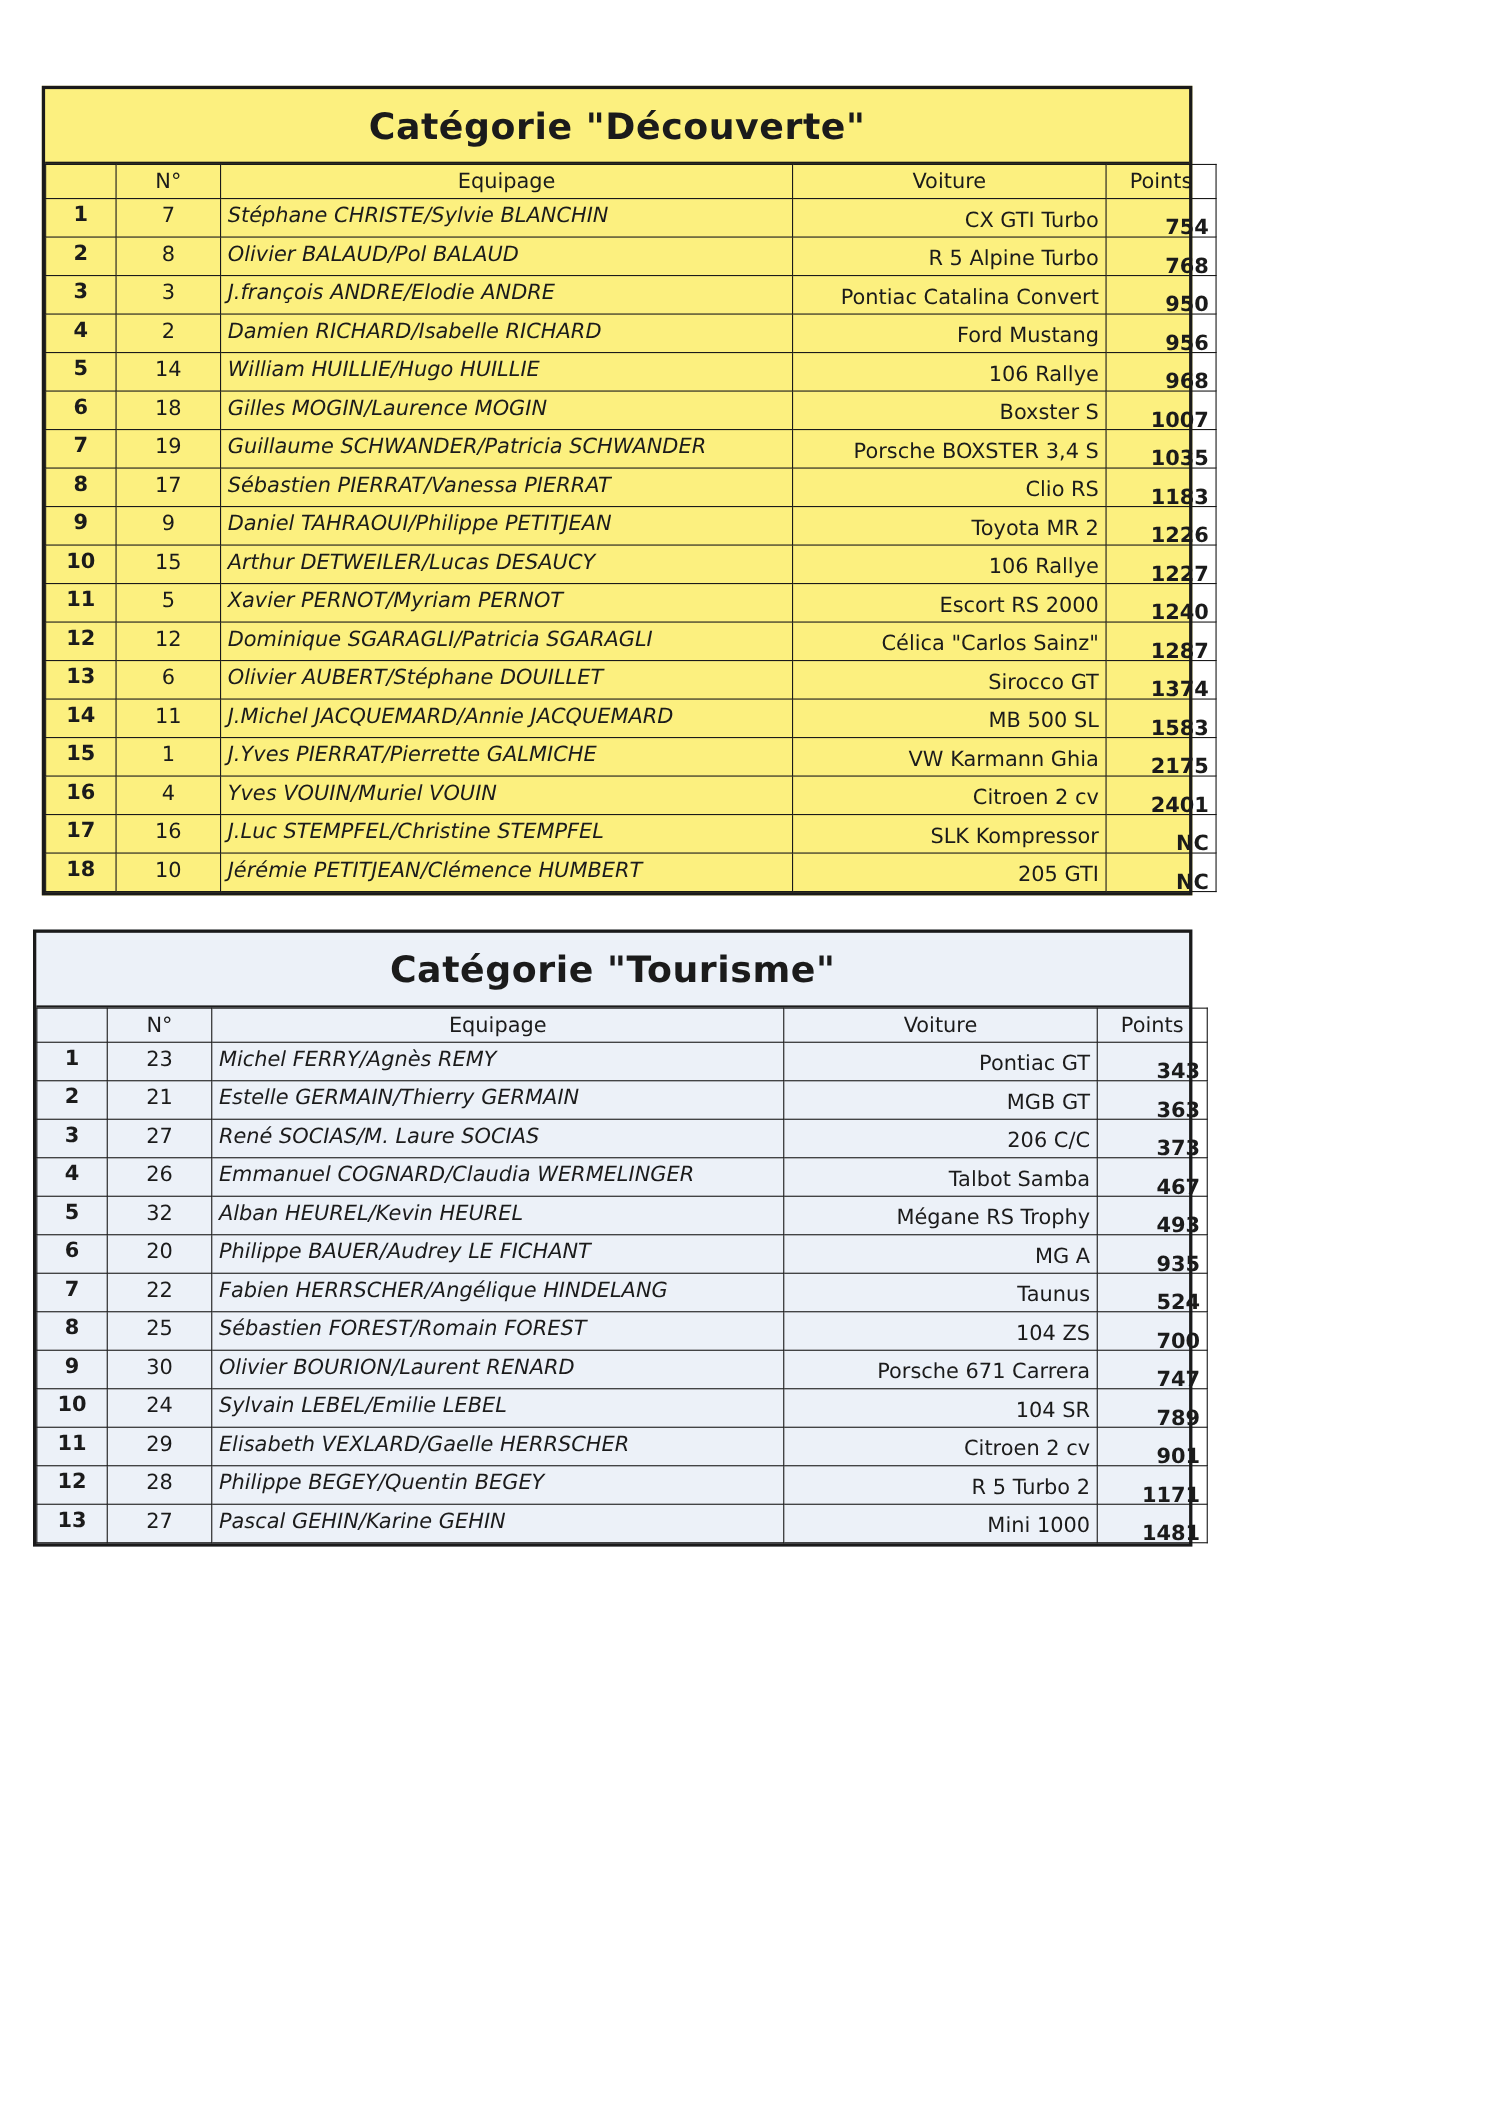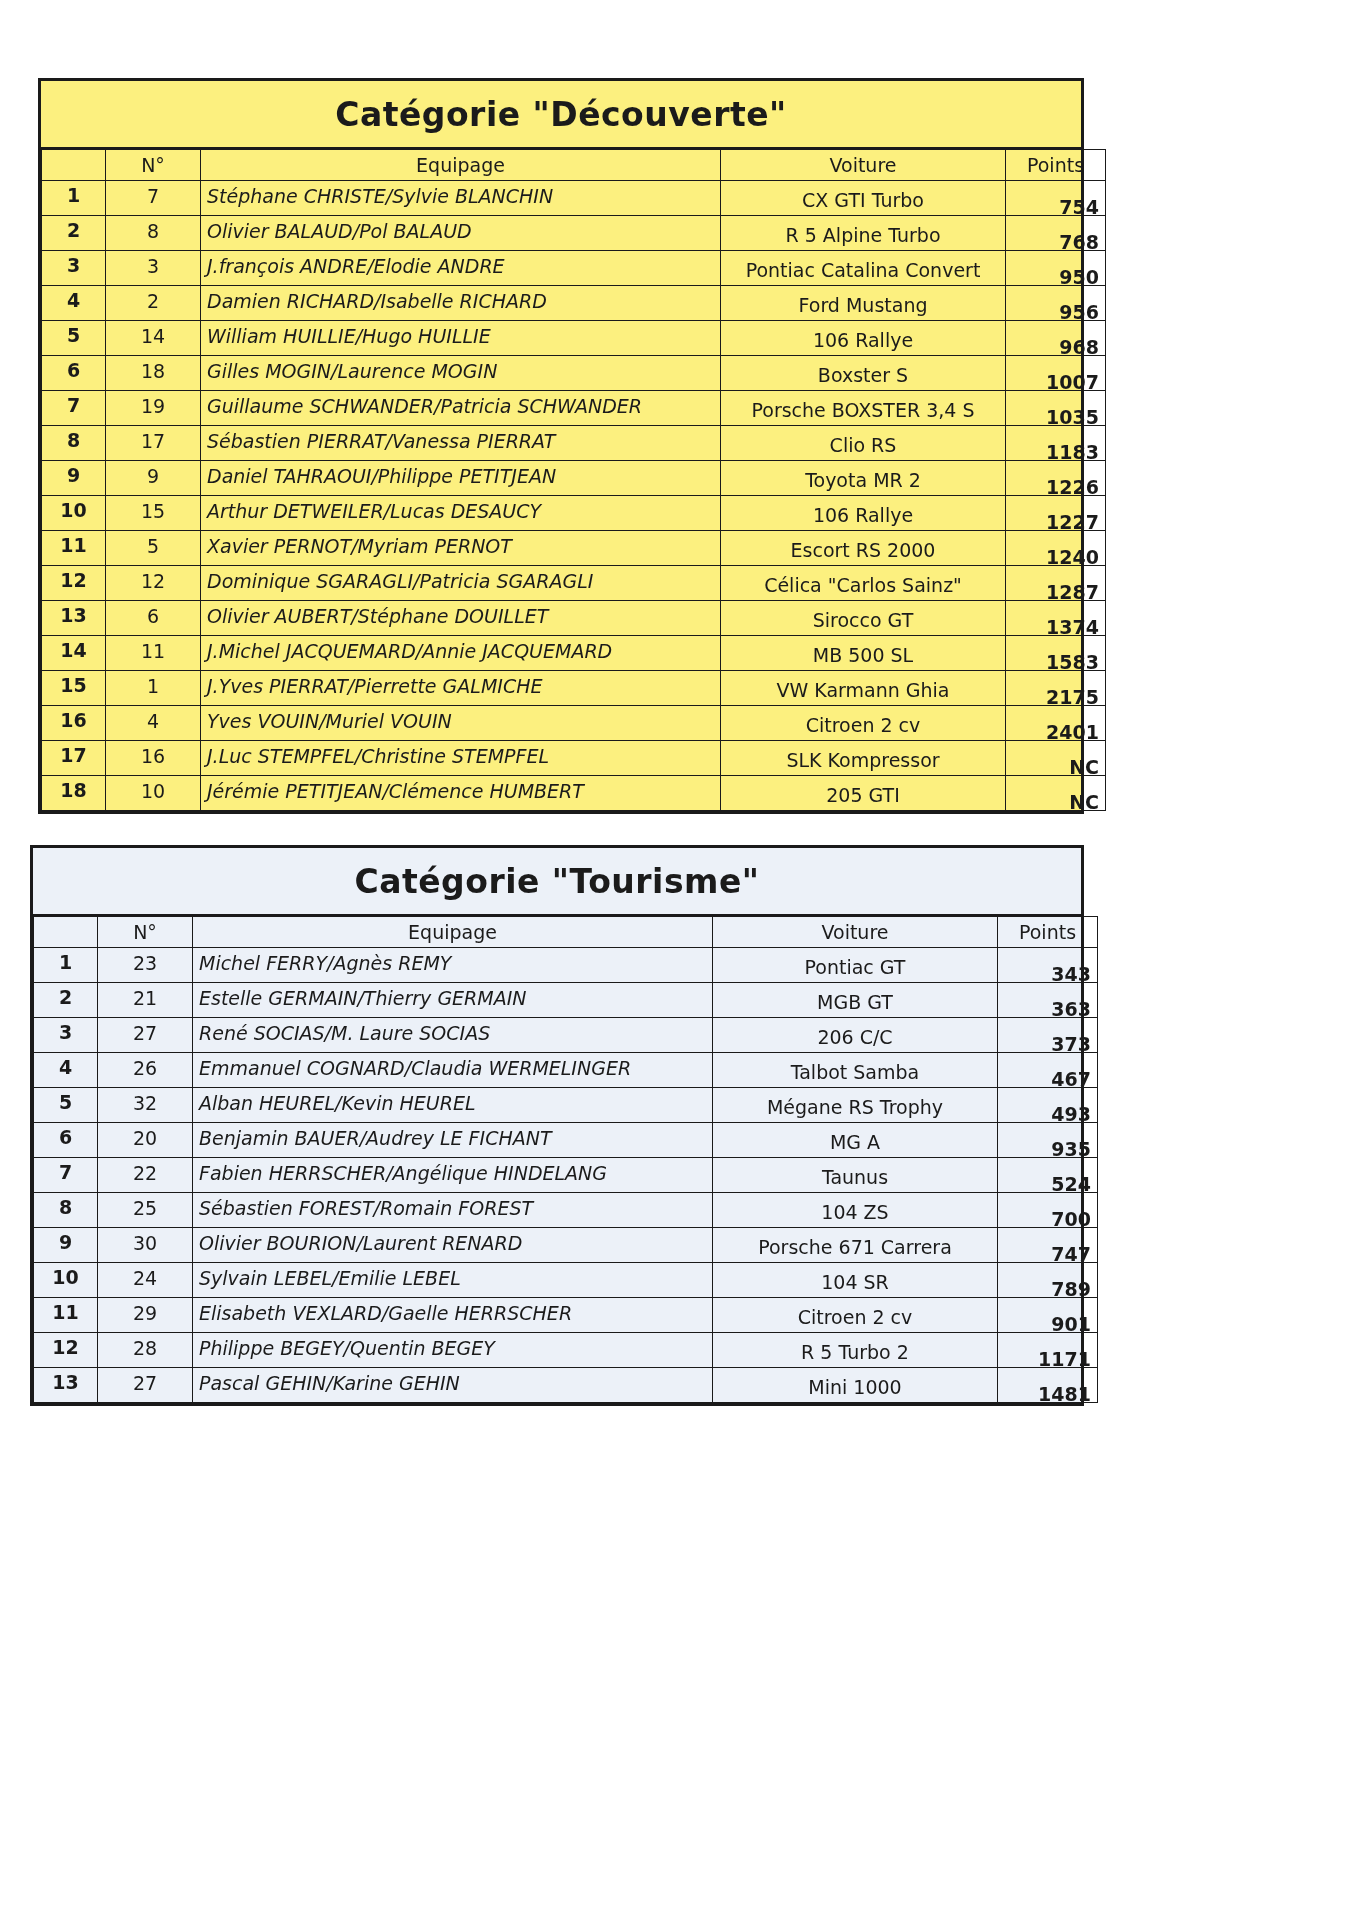--- a/index.html
+++ b/index.html
@@ -91,21 +91,21 @@
   td.num {
     text-align: center;
     font-size: 20px;
   }
   td.crew {
     text-align: left;
     padding-left: 12px;
     font-size: 20px;
   }
   td.car {
-    text-align: center;
+    text-align: right;
     padding-left: 8px;
     font-size: 19px;
   }
   td.pts {
     text-align: right;
     padding-right: 12px;
     font-weight: bold;
     font-size: 20px;
   }
   th.head-blank { border-left: none; border-top: none; }
@@ -560,21 +560,21 @@
             </td>
           </tr>
         <tr>
             <td class="pos">
               <span class="pos-inner">6</span>
             </td>
             <td class="num">
               <span class="num-inner">20</span>
             </td>
             <td class="crew">
-              <span class="crew-inner">Benjamin BAUER/Audrey LE FICHANT</span>
+              <span class="crew-inner">Philippe BAUER/Audrey LE FICHANT</span>
             </td>
             <td class="car">
               <span class="car-inner">MG A</span>
             </td>
             <td class="pts">
               <span class="pts-inner">935</span>
             </td>
           </tr>
         <tr>
             <td class="pos">

